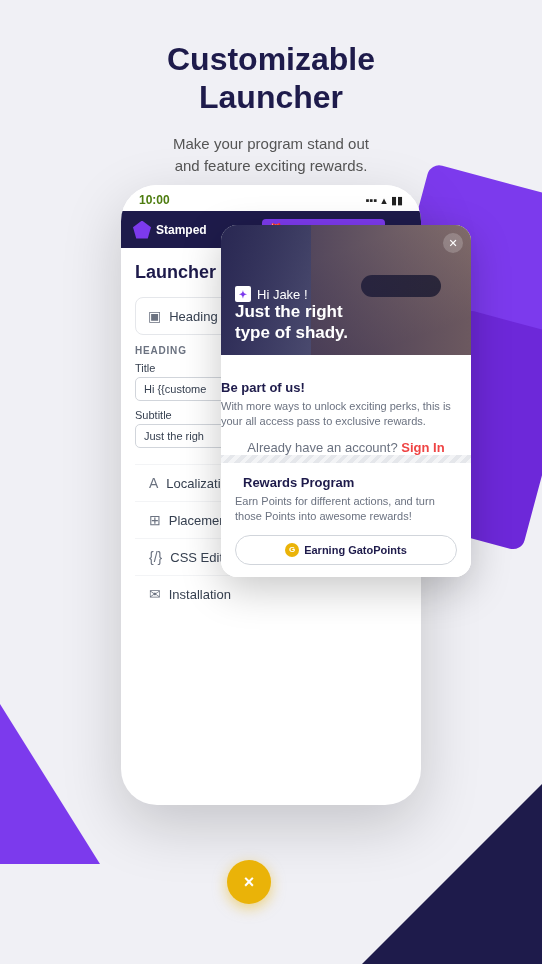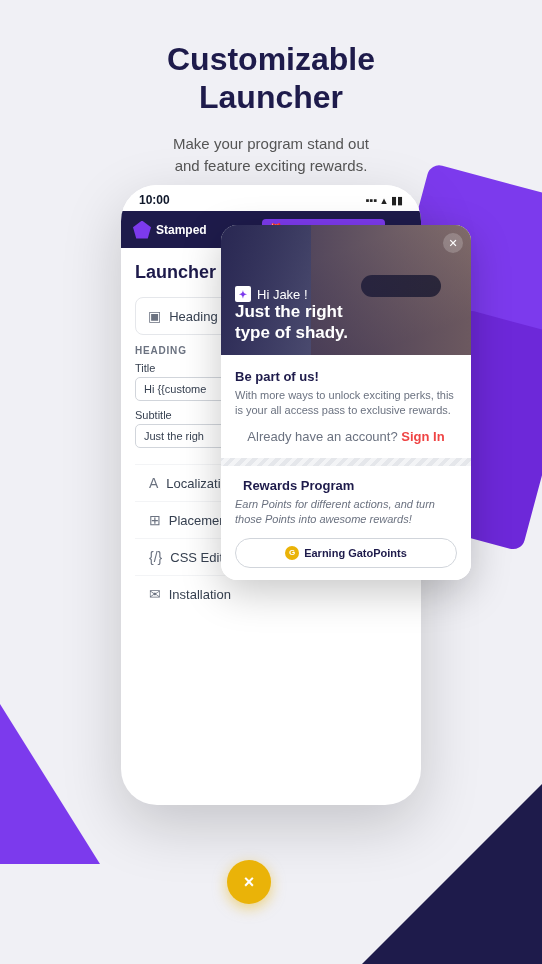--- a/index.html
+++ b/index.html
@@ -100,21 +100,21 @@
     .status-bar {
       display: flex;
       justify-content: space-between;
       align-items: center;
       padding: 8px 18px 4px;
       background: #fff;
     }
     .status-time {
       font-size: 12px;
       font-weight: 700;
-      color: #0f172a;
+      color: #4d7c0f;
     }
     .status-icons {
       display: flex;
       gap: 4px;
       align-items: center;
       font-size: 11px;
       color: #222;
     }
 
     
@@ -301,22 +301,22 @@
       border-radius: 50%;
       display: flex;
       align-items: center;
       justify-content: center;
       color: #fff;
       font-size: 11px;
       cursor: pointer;
     }
 
     .popup-body {
-      padding: 14px;
-      background: #fff;
+      background: #fff;
+      margin-top: 25px;
     }
     .popup-body-title {
       font-size: 13px;
       font-weight: 700;
       color: #1e1b4b;
       margin-bottom: 4px;
     }
     .popup-body-desc {
       font-size: 11px;
       color: #6b7280;
@@ -367,21 +367,20 @@
       font-weight: 700;
       color: #1e1b4b;
       margin-bottom: 4px;
       padding-left: 8px;
     }
     .popup-rewards-desc {
       font-size: 11px;
       color: #6b7280;
       line-height: 1.4;
       margin-bottom: 10px;
-      font-style: italic;
     }
     .popup-earning-btn {
       width: 100%;
       border: 1.5px solid #d1d5db;
       background: #fff;
       border-radius: 20px;
       padding: 7px 10px;
       font-size: 11px;
       font-weight: 600;
       color: #1e1b4b;

